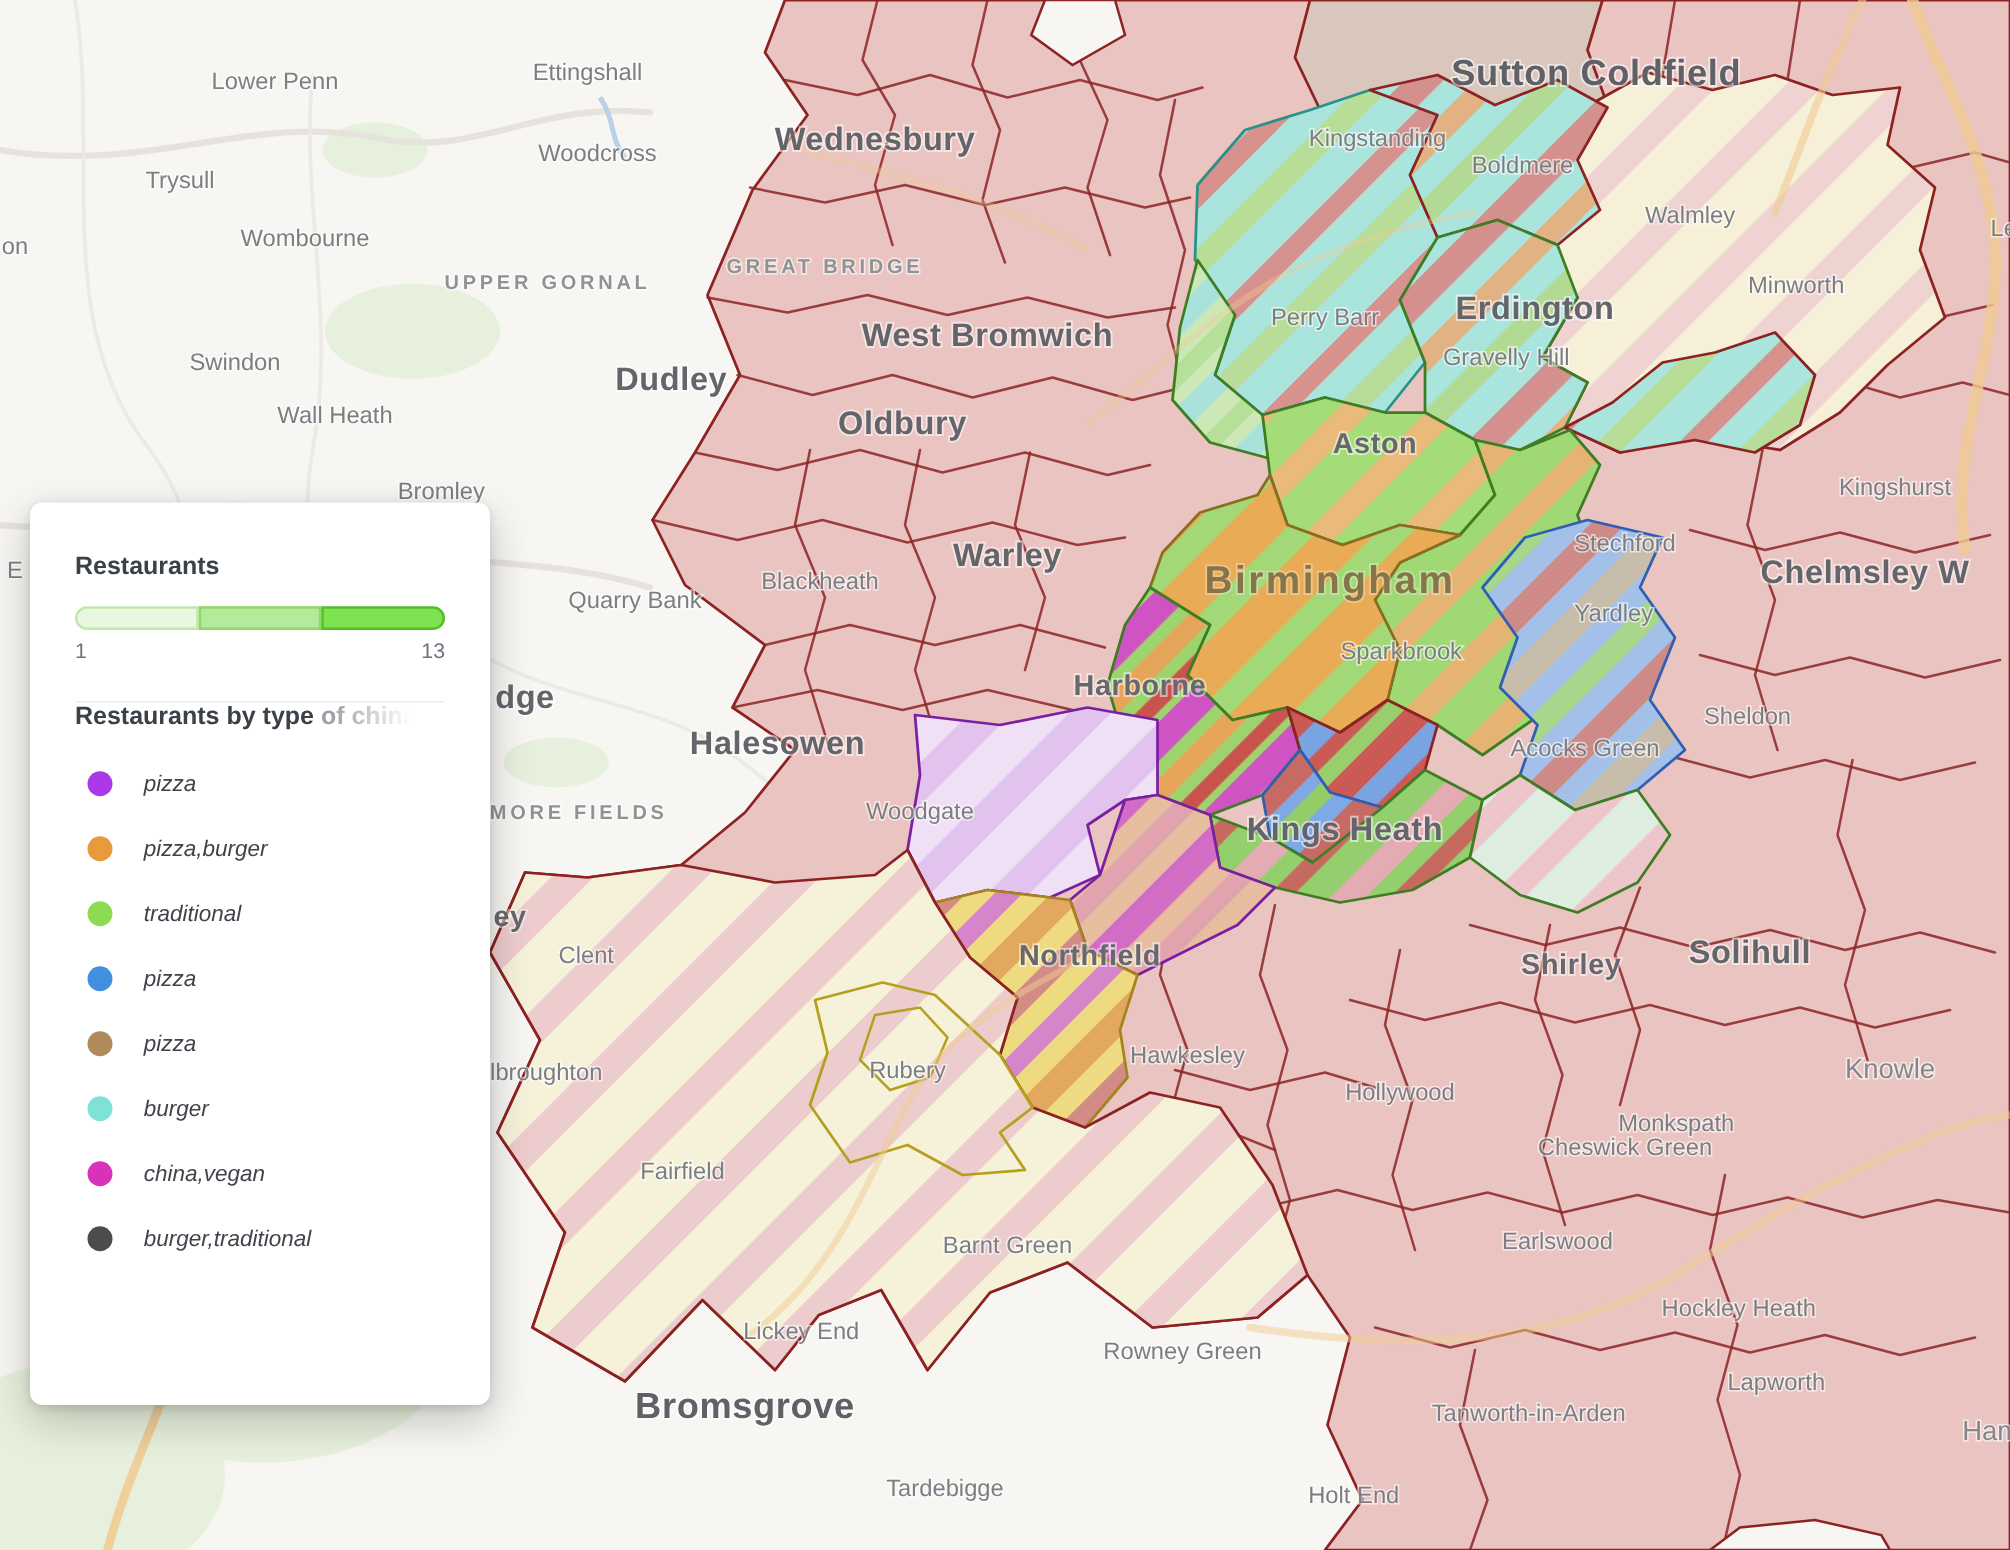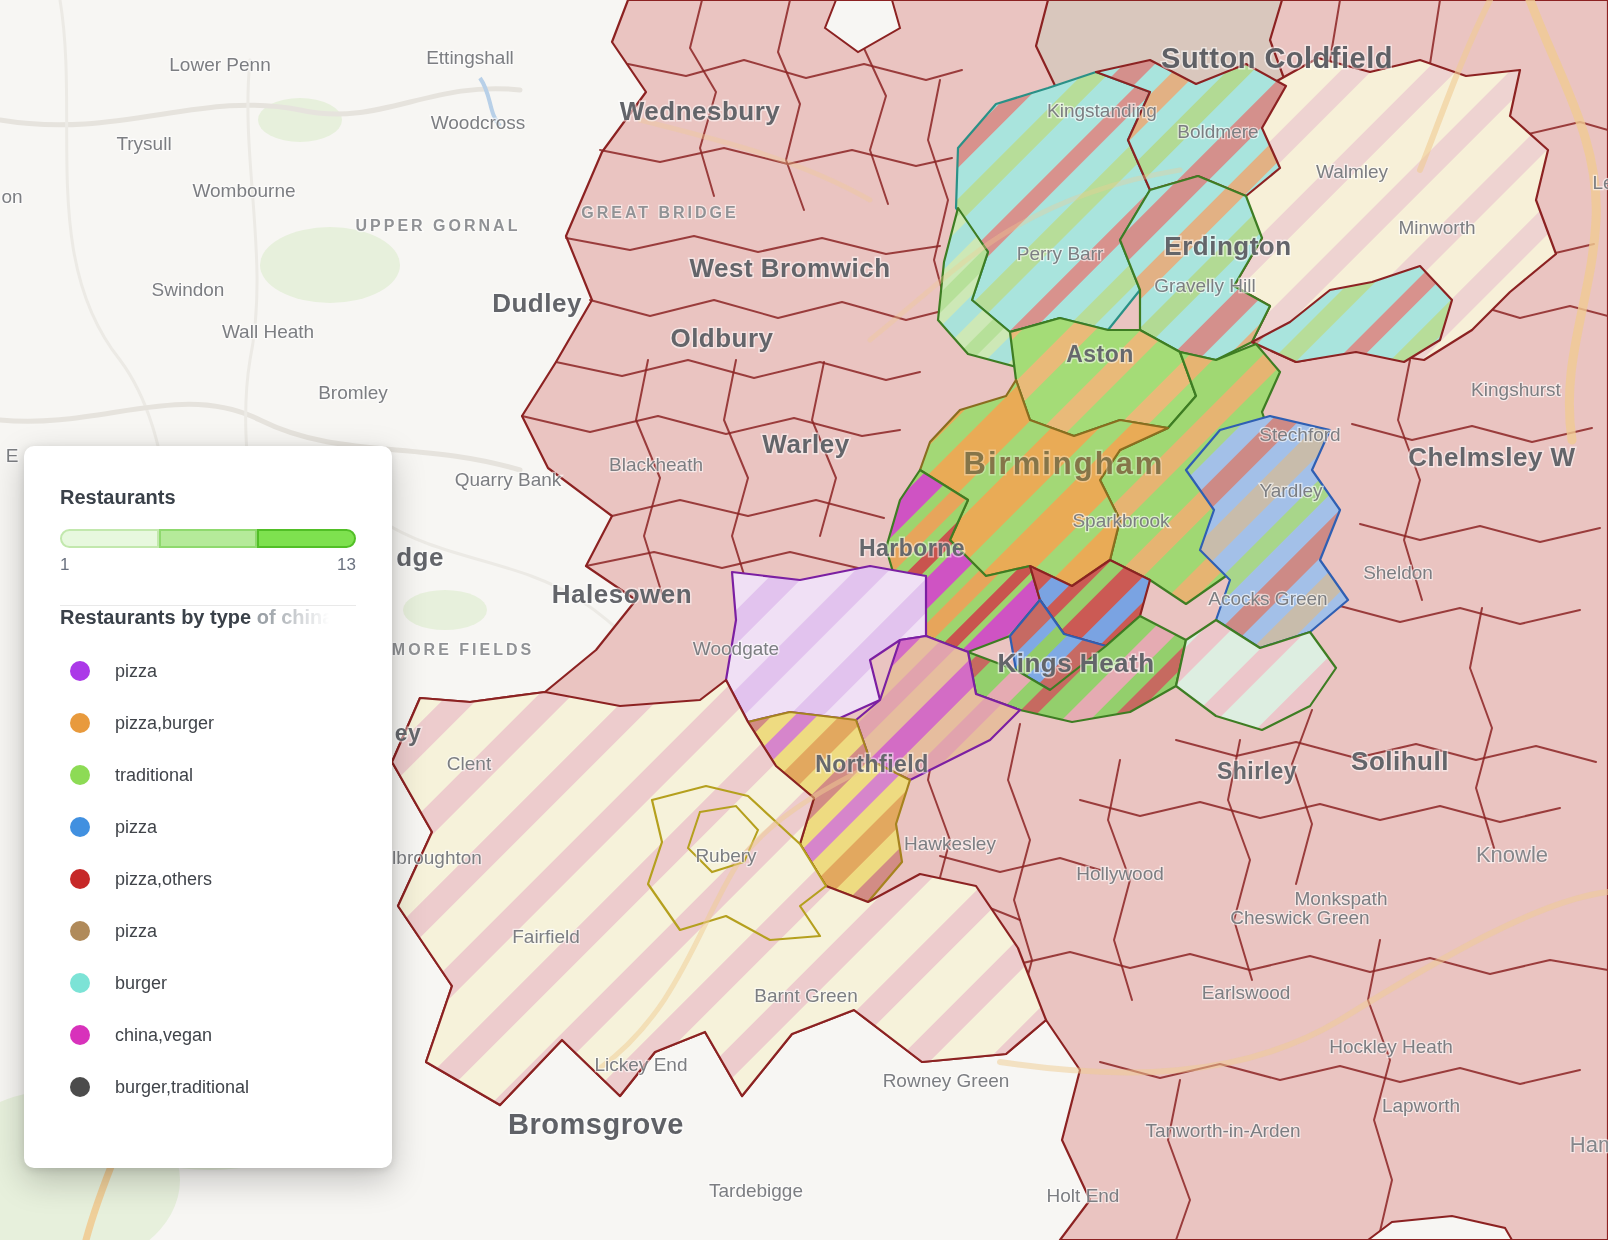--- a/index.html
+++ b/index.html
@@ -13,33 +13,33 @@
   .town{font-size:19px;fill:#7c7e82;paint-order:stroke;stroke:rgba(255,255,255,.6);stroke-width:2.5px;}
   .town-lg{font-size:22px;fill:#85878b;paint-order:stroke;stroke:rgba(255,255,255,.6);stroke-width:2.5px;}
   .uc{font-size:16px;font-weight:bold;fill:#909295;letter-spacing:3px;paint-order:stroke;stroke:rgba(255,255,255,.6);stroke-width:2.5px;}
   .bline{fill:none;stroke:#8c2424;stroke-width:2;stroke-opacity:.85;stroke-linejoin:round;stroke-linecap:round;}
   .region{stroke-width:2.2;stroke-linejoin:round;}
   .road-l{fill:none;stroke:#e6e3dd;stroke-width:5;stroke-linecap:round;}
   .road-l2{fill:none;stroke:#eceae5;stroke-width:3;stroke-linecap:round;}
   .road-o{fill:none;stroke:#f0cb92;stroke-linecap:round;}
   
   .panel{position:absolute;left:24px;top:402px;width:368px;height:722px;background:#ffffff;border-radius:10px;
-         box-shadow:0 12px 34px rgba(0,0,0,.22),0 2px 8px rgba(0,0,0,.12);padding:40px 36px 0;box-sizing:border-box;margin-top:44px;}
+         box-shadow:0 12px 34px rgba(0,0,0,.22),0 2px 8px rgba(0,0,0,.12);padding:40px 36px 0;box-sizing:border-box;}
   .panel h2{margin:0;font-size:20px;font-weight:bold;color:#3a4149;}
   .scalebar{display:flex;height:19px;margin-top:20px;}
   .seg{flex:1;border:2px solid transparent;}
   .seg.first{border-radius:10px 0 0 10px;}
   .seg.last{border-radius:0 10px 10px 0;}
   .scale-labels{display:flex;justify-content:space-between;color:#6b7280;font-size:17px;margin-top:7px;}
   .panel hr{border:none;border-top:1px solid #e9e9e9;margin:30px 0 0;}
   .sec-title{margin-top:28px;font-size:20px;font-weight:bold;color:#3a4149;white-space:nowrap;overflow:hidden;}
   .sec-title .fade{color:#9aa0a6;-webkit-mask-image:linear-gradient(90deg,#000 10%,transparent 95%);
                    mask-image:linear-gradient(90deg,#000 10%,transparent 95%);}
   ul.cats{list-style:none;margin:16px 0 0;padding:0;}
-  ul.cats li{display:flex;align-items:center;height:52px;}
+  ul.cats li{display:flex;align-items:center;height:52px;font-style:italic;}
   .dot{width:20px;height:20px;border-radius:50%;margin-left:10px;margin-right:25px;flex:0 0 auto;}
   .lab{font-size:18px;color:#40444a;}
 </style>
 </head>
 <body>
 
 <div class="stage">
 <svg id="map-svg" width="1608" height="1240" viewBox="0 0 1608 1240">
   <defs>
     <pattern id="p-cream" width="64" height="64" patternUnits="userSpaceOnUse" patternTransform="rotate(45)">
@@ -324,24 +324,20 @@
         </li>
     <li>
           <span class="dot" style="background: rgb(141, 219, 85);"></span>
           <span class="lab">traditional</span>
         </li>
     <li>
           <span class="dot" style="background: rgb(65, 144, 224);"></span>
           <span class="lab">pizza</span>
         </li>
     <li>
-          <span class="dot" style="background: rgb(198, 40, 40);"></span>
-          <span class="lab">pizza,others</span>
-        </li>
-    <li>
           <span class="dot" style="background: rgb(176, 138, 90);"></span>
           <span class="lab">pizza</span>
         </li>
     <li>
           <span class="dot" style="background: rgb(124, 227, 214);"></span>
           <span class="lab">burger</span>
         </li>
     <li>
           <span class="dot" style="background: rgb(216, 50, 187);"></span>
           <span class="lab">china,vegan</span>

